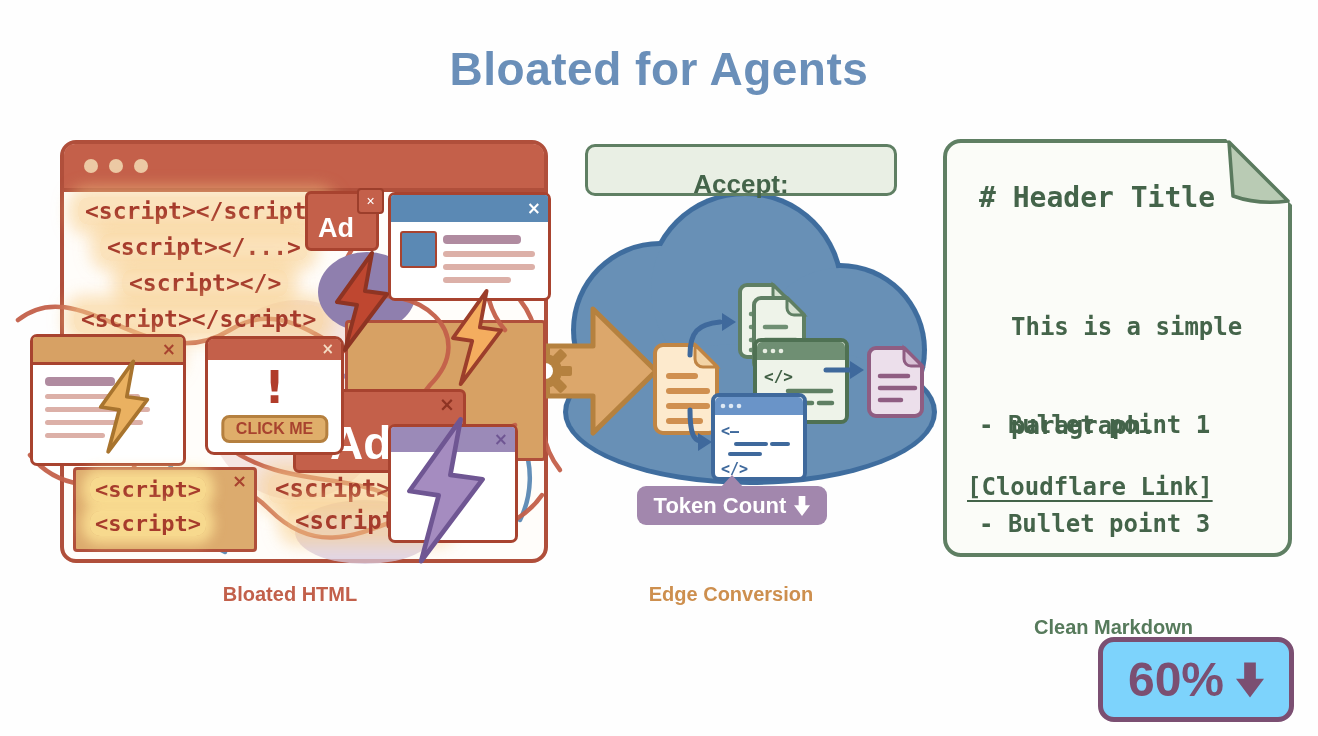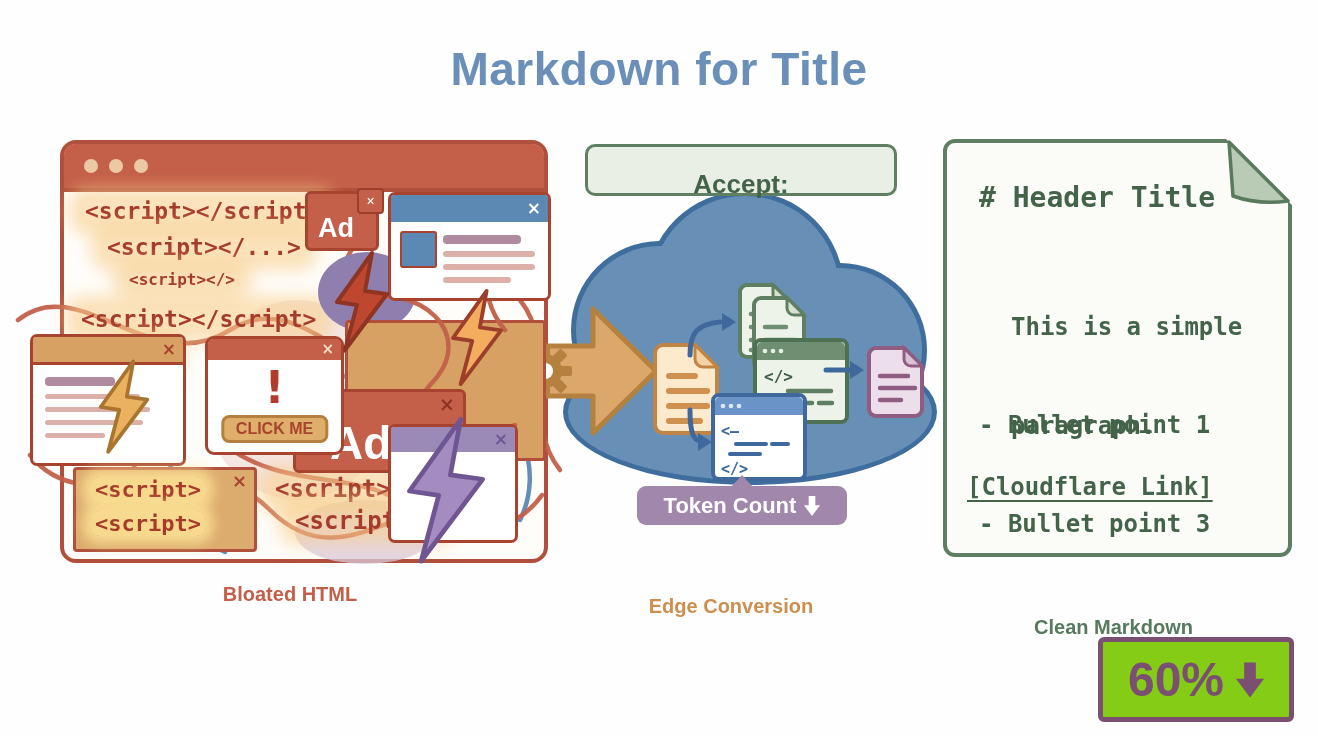--- a/index.html
+++ b/index.html
@@ -25,31 +25,31 @@
   .blob{position:absolute;border-radius:50%;}
   .adbox{background:#c4604a;border:3px solid #a8432f;border-radius:6px;}
   
   .accept{background:#e9efe4;border:3px solid #5f7f63;border-radius:10px;display:flex;align-items:center;
           justify-content:center;font-size:26px;color:#44644a;}
   .token{background:#a287ad;border-radius:9px;display:flex;align-items:center;justify-content:center;gap:8px;
          color:#fff;font-size:22px;font-weight:bold;}
   .token .notch{position:absolute;top:-11px;left:50%;margin-left:-11px;width:0;height:0;
          border-left:11px solid transparent;border-right:11px solid transparent;border-bottom:12px solid #a287ad;}
   
-  .mddoc{border:4px solid #5f7f63;border-radius:12px;border-top-right-radius:0;background:#fbfcf8;}
+  .mddoc{border:4px solid #5f7f63;border-radius:18px;border-top-right-radius:0;background:#fbfcf8;}
   .mdtext{color:#44644a;font-size:24px;line-height:33px;white-space:pre;}
-  .badge60{background:#84cc16;border:5px solid #7b4f72;border-radius:6px;display:flex;align-items:center;
+  .badge60{background:#7dd3fc;border:5px solid #7b4f72;border-radius:16px;display:flex;align-items:center;
            justify-content:center;gap:12px;color:#7b4f72;font-size:48px;font-weight:bold;}
 </style>
 </head>
 <body>
 
 <div id="stage">
 
-  <div class="abs ttl" style="top:42px;">Markdown for Title</div>
+  <div class="abs ttl" style="top:42px;">Bloated for Agents</div>
 
   <div class="abs browser" style="left:60px;top:140px;width:480px;height:415px;z-index:1;">
     <div class="browser-bar">
       <span class="dot"></span>
       <span class="dot"></span>
       <span class="dot"></span>
     </div>
   </div>
 
   <div class="blob" style="left:205px;top:300px;width:185px;height:200px;background:#f2dedb;opacity:.75;z-index:2;"></div>
@@ -64,21 +64,21 @@
       <path stroke="#c4604a" d="M 520,300 C 560,350 520,420 560,470"></path>
       <path stroke="#5b89b4" d="M 140,425 C 200,475 155,520 225,552"></path>
       <path stroke="#5b89b4" d="M 470,430 C 520,400 545,470 520,520"></path>
       <path stroke="#9b8ab8" d="M 300,380 C 350,350 380,420 440,395"></path>
     </g>
   </svg>
 
   <div class="abs" style="z-index:4;">
     <span class="abs mono glowline" style="left:78px;top:197px;font-size:23px;">&lt;script&gt;&lt;/script&gt;</span>
     <span class="abs mono glowline" style="left:100px;top:233px;font-size:23px;">&lt;script&gt;&lt;/...&gt;</span>
-    <span class="abs mono glowline" style="left:122px;top:269px;font-size:16px;">&lt;script&gt;&lt;/&gt;</span>
+    <span class="abs mono glowline" style="left:122px;top:269px;font-size:23px;">&lt;script&gt;&lt;/&gt;</span>
     <span class="abs mono glowline" style="left:74px;top:305px;font-size:23px;">&lt;script&gt;&lt;/script&gt;</span>
     <span class="abs mono glowline" style="left:118px;top:341px;font-size:23px;">&lt;/&gt;</span>
   </div>
 
   <div class="blob" style="left:318px;top:252px;width:98px;height:80px;background:#8f7fae;z-index:4;"></div>
 
   <div class="abs" style="left:345px;top:320px;width:195px;height:135px;background:#d7a164;border:3px solid #b04f3b;border-radius:4px;z-index:5;"></div>
 
   <svg class="abs" style="left:0;top:130px;z-index:6;" width="600" height="470" viewBox="0 130 600 470">
     <g fill="none" stroke-width="4.5" stroke-linecap="round" opacity=".95">
@@ -266,29 +266,29 @@
       <path d="M388,160 h28 l18,18 v43 a7,7 0 0 1 -7,7 h-39 a7,7 0 0 1 -7,-7 v-54 a7,7 0 0 1 7,-7 z" fill="#ecdfeb" stroke="#8f5d82" stroke-width="4" stroke-linejoin="round"></path>
       <path d="M416,160 l18,18 h-11 a7,7 0 0 1 -7,-7 z" fill="#d9c2d6" stroke="#8f5d82" stroke-width="3"></path>
       <g stroke="#8f5d82" stroke-width="4.5" stroke-linecap="round">
         <line x1="392" y1="188" x2="420" y2="188"></line>
           <line x1="392" y1="200" x2="427" y2="200"></line>
         <line x1="392" y1="212" x2="413" y2="212"></line>
       </g>
     </g>
   </svg>
 
-  <div class="abs token" style="left:637px;top:486px;width:210px;height:39px;z-index:6;">
+  <div class="abs token" style="left:637px;top:486px;width:190px;height:39px;z-index:6;">
     <span class="notch"></span>
     <span>Token Count</span>
     <svg width="16" height="20" viewBox="0 0 24 30">
       <polygon points="7,0 17,0 17,14 24,14 12,30 0,14 7,14" fill="#ffffff"></polygon>
     </svg>
   </div>
 
-  <div class="abs label" style="left:566px;top:595px;width:330px;color:#cd8f4e;">Edge Conversion</div>
+  <div class="abs label" style="left:566px;top:583px;width:330px;color:#cd8f4e;">Edge Conversion</div>
 
   <div class="abs mddoc" style="left:943px;top:139px;width:341px;height:410px;z-index:2;">
 
     <svg class="abs" style="top:-4px;right:-4px;" width="66" height="66" viewBox="0 0 66 66">
       <polygon points="0,0 66,0 66,66" fill="#fefefe"></polygon>
       <path d="M3,3 L62,62 Q32,66 7,57 Z" fill="#b9cbb4" stroke="#5a7a5e" stroke-width="3.5" stroke-linejoin="round"></path>
     </svg>
     <div class="abs mono mdtext" style="left:32px;top:38px;font-size:28px;"># Header Title</div>
     <div class="abs mono mdtext" style="left:32px;top:102px;font-weight:bold;margin-left:32px;">
       <div>This is a simple</div>

